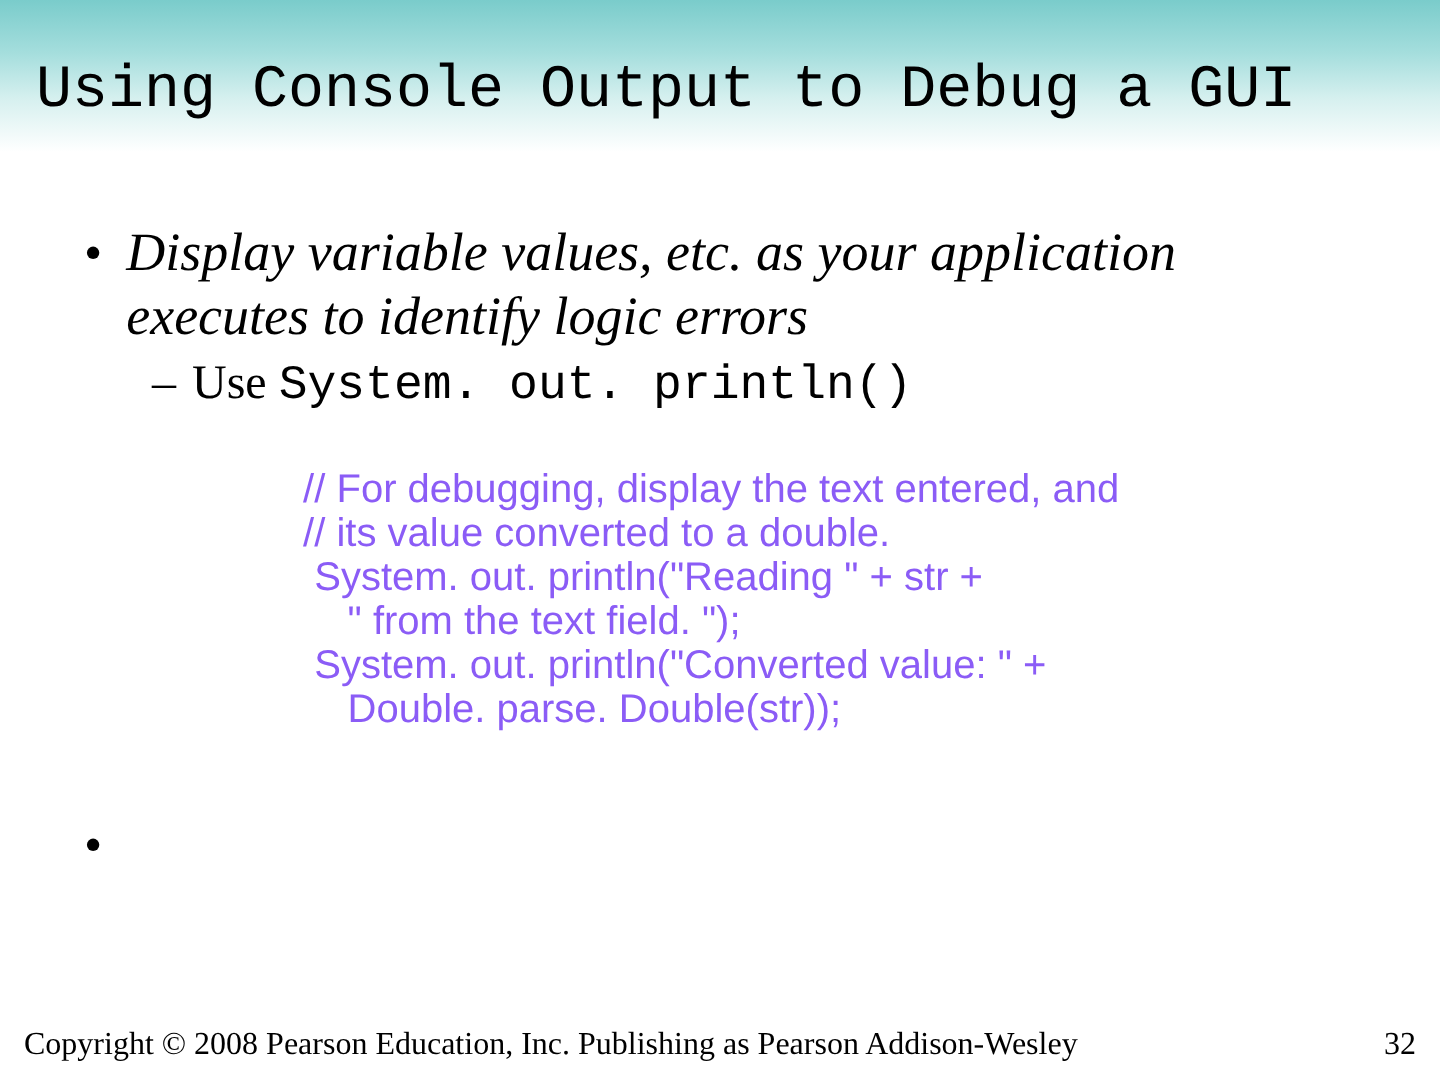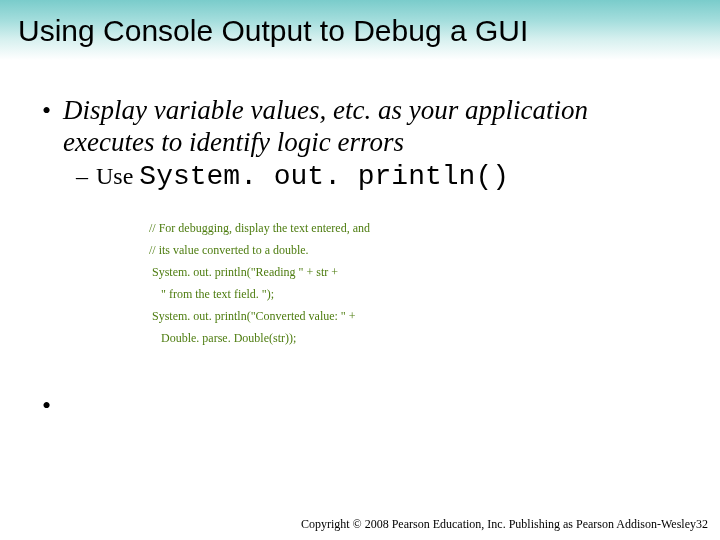--- a/index.html
+++ b/index.html
@@ -19,22 +19,23 @@
   }
   .title-band {
     width: 100%;
     padding: 12px 18px 10px 18px;
     box-sizing: border-box;
     background: linear-gradient(to bottom, #7acccb 0%, #a5dedd 35%, #d6f0ef 65%, #ffffff 100%);
   }
   .title-text {
     font-size: 30px;
     color: #000;
-    font-family: Liberation Sans, sans-serif;
+    font-family: Liberation Mono, monospace;
     line-height: 1.25;
+    margin-top: 16px;
   }
   .content {
     padding: 34px 42px 0 42px;
     font-family: "Times New Roman", Times, serif;
     color: #000;
   }
   .bullet1 {
     display: flex;
     align-items: flex-start;
     margin-bottom: 4px;
@@ -60,45 +61,45 @@
     font-size: 24px;
     line-height: 28px;
     margin-right: 8px;
   }
   .bullet2 .btext2 {
     font-size: 24px;
     line-height: 28px;
   }
   .mono {
     font-family: "Courier New", Courier, monospace;
-    font-size: 28px;
+    font-size: 24px;
   }
   .codeblock {
     margin: 26px 0 0 104px;
-    font-family: Liberation Serif, serif;
-    font-size: 12px;
+    font-family: Liberation Sans, sans-serif;
+    font-size: 20px;
     line-height: 22px;
     white-space: pre;
-    color: #4d7c0f;
+    color: #8b5cf6;
   }
   .see-example {
     margin-top: 40px;
   }
   .underline {
     text-decoration: underline;
   }
   .footer {
     position: absolute;
     bottom: 8px;
     left: 12px;
     right: 12px;
     display: flex;
-    justify-content: flex-end;
+    justify-content: space-between;
     font-family: "Times New Roman", Times, serif;
-    font-size: 12px;
+    font-size: 16px;
     color: #000;
     margin-top: 16px;
   }
 </style>
 </head>
 <body>
 
 <div class="slide">
 
   <div class="title-band">

